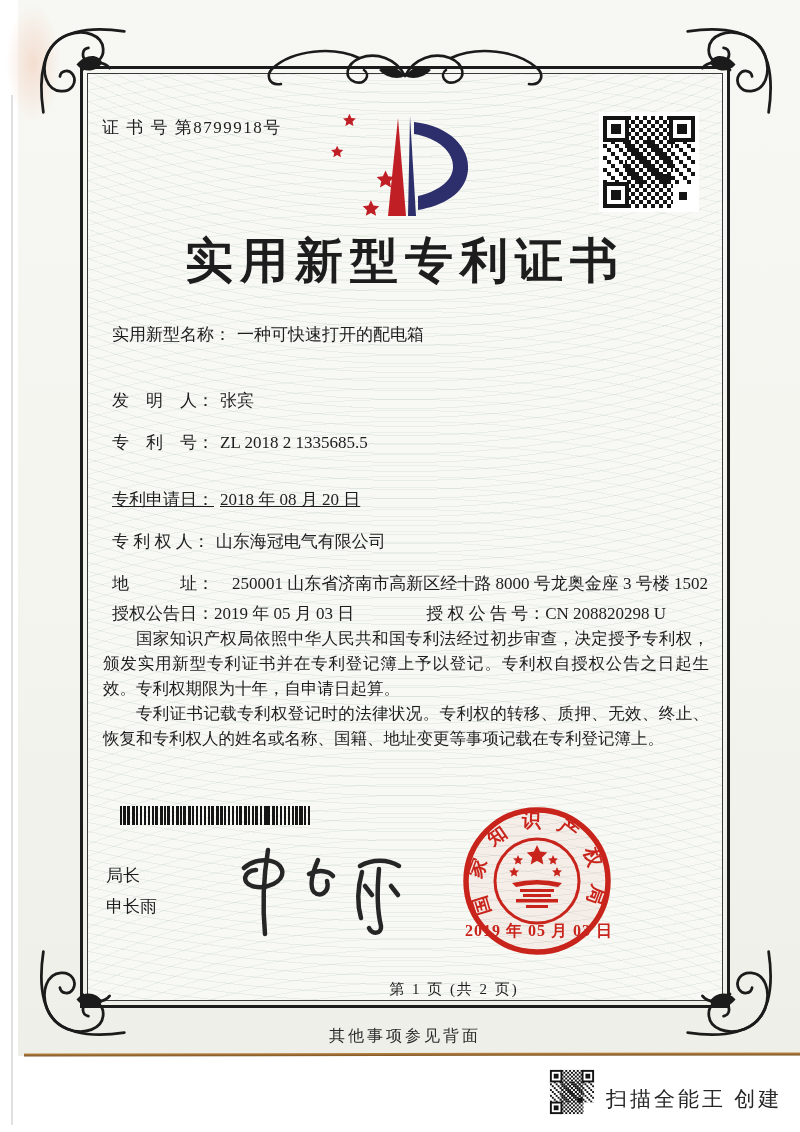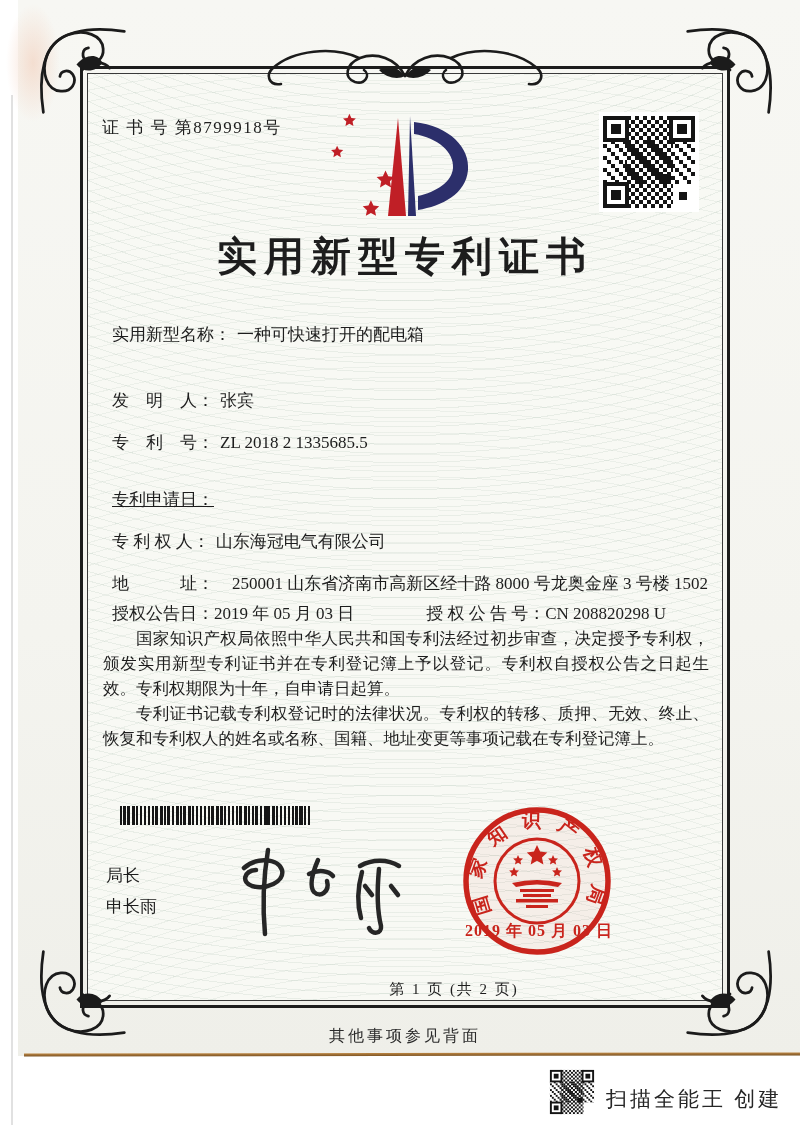--- a/index.html
+++ b/index.html
@@ -27,21 +27,21 @@
   .fl-tl{left:36px;top:24px;}
   .fl-tr{left:684px;top:24px;transform:scaleX(-1);}
   .fl-bl{left:36px;top:948px;transform:scaleY(-1);}
   .fl-br{left:684px;top:948px;transform:scale(-1,-1);}
   .top-band{left:255px;top:42px;width:300px;height:48px;}
 
   
   .cert-no{left:102px;top:116px;font-size:17px;letter-spacing:1.5px;}
   .logo{left:322px;top:104px;}
   .qr-top{left:599px;top:112px;}
-  .title{left:80px;top:229px;width:650px;text-align:center;font-size:40px;font-weight:bold;
+  .title{left:80px;top:229px;width:650px;text-align:center;font-size:48px;font-weight:bold;
          letter-spacing:7px;}
 
   
   .content{left:112px;top:322px;width:596px;font-size:17px;line-height:26px;}
   .row{display:flex;}
   .row .lab{white-space:nowrap;}
   .row .val{margin-left:6px;}
   .r1{margin-bottom:40px;align-items:flex-end;} .r2{margin-bottom:16px;} .r3{margin-bottom:31px;}
   .r4{margin-bottom:16px;text-decoration:underline;} .r5{margin-bottom:16px;}
   .addr .val{width:500px;margin-bottom:4px;text-align:right;}
@@ -186,20 +186,21 @@
   <div class="row r2">
     <span class="lab">发　明　人：</span>
     <span class="val">张宾</span>
   </div>
   <div class="row r3">
     <span class="lab">专　利　号：</span>
     <span class="val">ZL 2018 2 1335685.5</span>
   </div>
   <div class="row r4">
     <span class="lab">专利申请日：</span>
+    <span class="val">2018 年 08 月 20 日</span>
   </div>
   <div class="row r5">
     <span class="lab">专 利 权 人：</span>
     <span class="val">山东海冠电气有限公司</span>
   </div>
   <div class="row addr">
     <span class="lab">地　　　址：</span>
     <span class="val">250001 山东省济南市高新区经十路 8000 号龙奥金座 3 号楼 1502</span>
   </div>
   <div class="grant">

